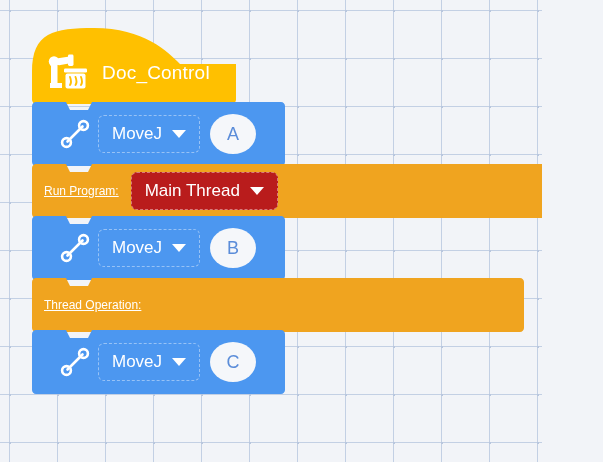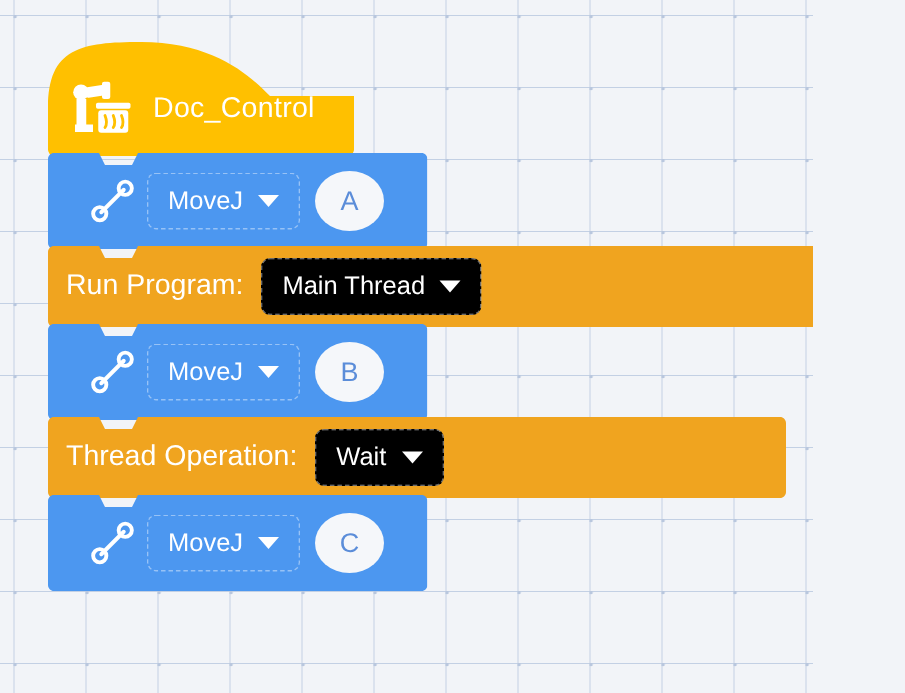--- a/index.html
+++ b/index.html
@@ -129,38 +129,39 @@
     justify-content: center;
     gap: 10px;
     height: 38px;
     padding: 0 13px;
     border: 1px dashed rgba(255,255,255,0.42);
     border-radius: 6px;
     box-sizing: border-box;
     white-space: nowrap;
   }
   .dropdown.on-blue { background: #4c97f0; }
-  .dropdown.on-orange { background: #000000; justify-content: center; }
+  .dropdown.on-orange { background: #b91c1c; justify-content: center; }
   .dd-label {
     font-size: 17px;
     color: #ffffff;
   }
   .caret {
     width: 0; height: 0;
     border-left: 7px solid transparent;
     border-right: 7px solid transparent;
     border-top: 8px solid #ffffff;
     flex: 0 0 auto;
   }
 
   .stmt-label {
-    font-size: 19px;
+    font-size: 12px;
     color: #ffffff;
     margin-right: 12px;
     white-space: nowrap;
+    text-decoration: underline;
   }
 
   .badge {
     width: 46px;
     height: 40px;
     margin-left: 10px;
     border-radius: 23px/20px;
     background: #f5f7fa;
     display: flex;
     align-items: center;
@@ -228,24 +229,20 @@
       </span>
       <span class="dropdown on-blue">
         <span class="dd-label">MoveJ</span>
         <span class="caret"></span>
       </span>
       <span class="badge">B</span>
     </div>
 
     <div class="blk blk-stmt w-thread">
       <span class="stmt-label">Thread Operation:</span>
-      <span class="dropdown on-orange">
-        <span class="dd-label">Wait</span>
-        <span class="caret"></span>
-      </span>
       <span style="width:24px"></span>
     </div>
 
     <div class="blk blk-move last">
       <span class="path-icon">
         <svg viewBox="0 0 34 34" width="34" height="34" aria-hidden="true">
           <line x1="9.5" y1="24.5" x2="24.5" y2="9.5" stroke="#ffffff" stroke-width="2.6" stroke-linecap="round"></line>
           <circle cx="8.5" cy="25.5" r="4.4" fill="none" stroke="#ffffff" stroke-width="2.6"></circle>
           <circle cx="25.5" cy="8.5" r="4.4" fill="none" stroke="#ffffff" stroke-width="2.6"></circle>
         </svg>

